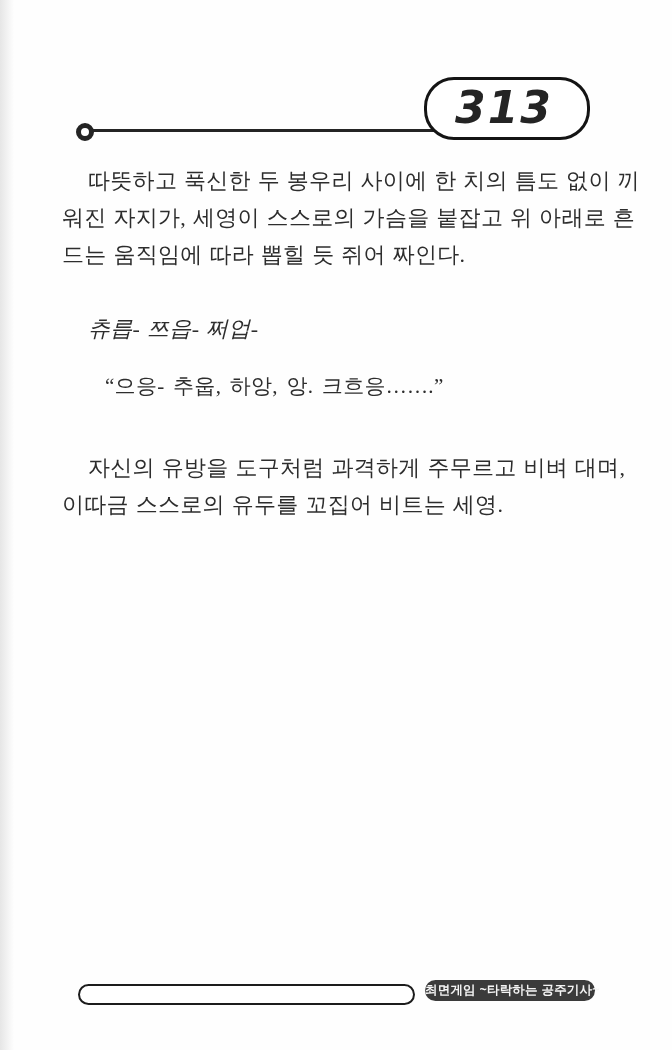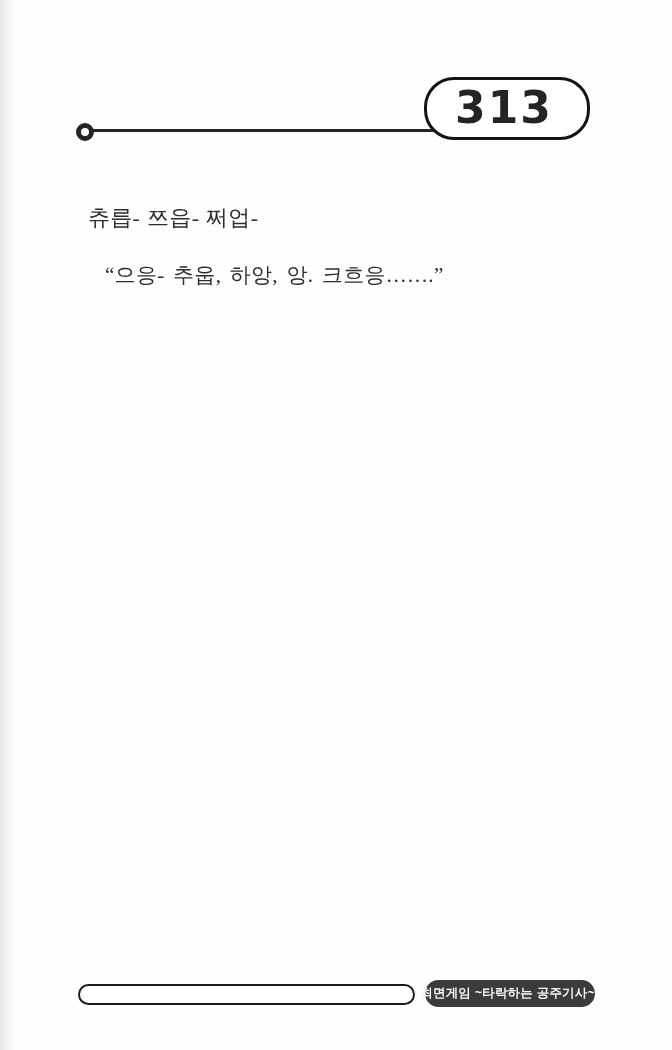--- a/index.html
+++ b/index.html
@@ -45,20 +45,21 @@
     background: #ffffff;
     border: 3px solid #141414;
     border-radius: 30px;
     display: flex;
     align-items: center;
     justify-content: center;
     z-index: 2;
   }
   .page-badge .num {
     font-family: "DejaVu Sans", sans-serif;
+    font-style: italic;
     font-weight: bold;
     font-size: 44px;
     letter-spacing: 2px;
     color: #242424;
     transform: translate(-3px, -1px);
   }
 
   
   .content {
     position: absolute;
@@ -68,21 +69,21 @@
     font-size: 22px;
     line-height: 37px;
     letter-spacing: 0.3px;
     word-spacing: 1px;
   }
   .content p {
     margin: 0;
     white-space: pre;        
     text-indent: 26px;
   }
-  .content p.gap-above { margin-top: 37px; }
+  .content p.gap-above { margin-top: 37px; font-style: italic; }
   .content p.dialogue {
     font-size: 21px;
     line-height: 46px;
     text-indent: 43px;
     word-spacing: 3px;
     margin-top: 16px;
   }
   .content p.last-para { margin-top: 40px; }
 
   
@@ -90,26 +91,26 @@
     position: absolute;
     left: 78px; top: 984px;
     width: 333px; height: 17px;
     background: #ffffff;
     border: 2px solid #1c1c1c;
     border-radius: 11px;
   }
   .footer-badge {
     position: absolute;
     left: 425px; top: 980px;
-    width: 170px; height: 27px;
+    width: 170px; height: 21px;
     background: #3b3b3b;
     border-radius: 14px;
     display: flex;
     align-items: center;
-    justify-content: flex-end;
+    justify-content: flex-start;
   }
   .footer-badge .title {
     font-family: "Liberation Sans", sans-serif;
     font-size: 12.5px;
     font-weight: bold;
     color: #f4f4f4;
     letter-spacing: 0.2px;
     white-space: nowrap;
   }
 </style>
@@ -120,22 +121,27 @@
 
   <div class="scan-edge"></div>
 
   <div class="header-dot"></div>
   <div class="header-rule"></div>
   <div class="page-badge">
     <span class="num">313</span>
   </div>
 
   <div class="content">
+    <p>따뜻하고 푹신한 두 봉우리 사이에 한 치의 틈도 없이 끼
+워진 자지가, 세영이 스스로의 가슴을 붙잡고 위 아래로 흔
+드는 움직임에 따라 뽑힐 듯 쥐어 짜인다.</p>
     <p class="gap-above">츄릅- 쯔읍- 쩌업-</p>
     <p class="dialogue">“으응- 추웁, 하앙, 앙. 크흐응…….”</p>
+    <p class="last-para">자신의 유방을 도구처럼 과격하게 주무르고 비벼 대며,
+이따금 스스로의 유두를 꼬집어 비트는 세영.</p>
   </div>
 
   <div class="footer-pill"></div>
   <div class="footer-badge">
     <span class="title">최면게임 ~타락하는 공주기사~</span>
   </div>
 
 </div>
 
 </body></html>

